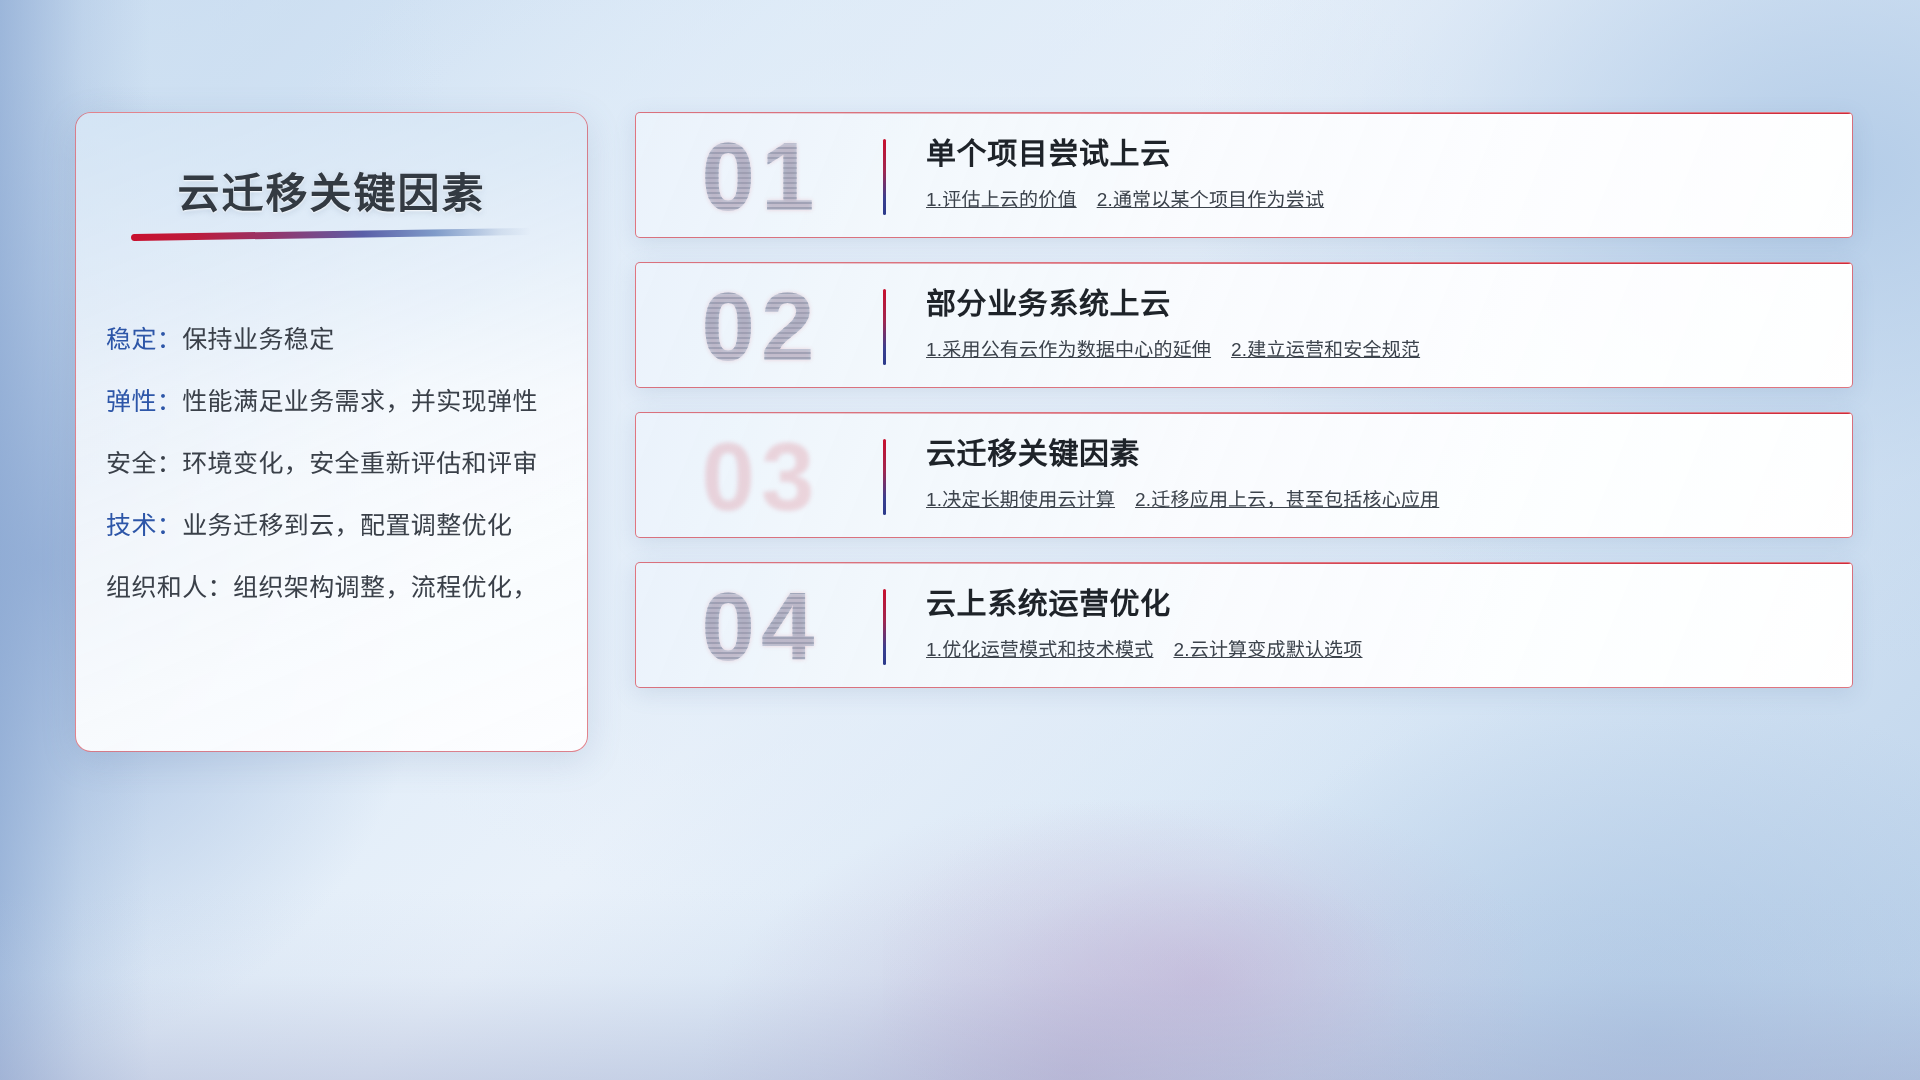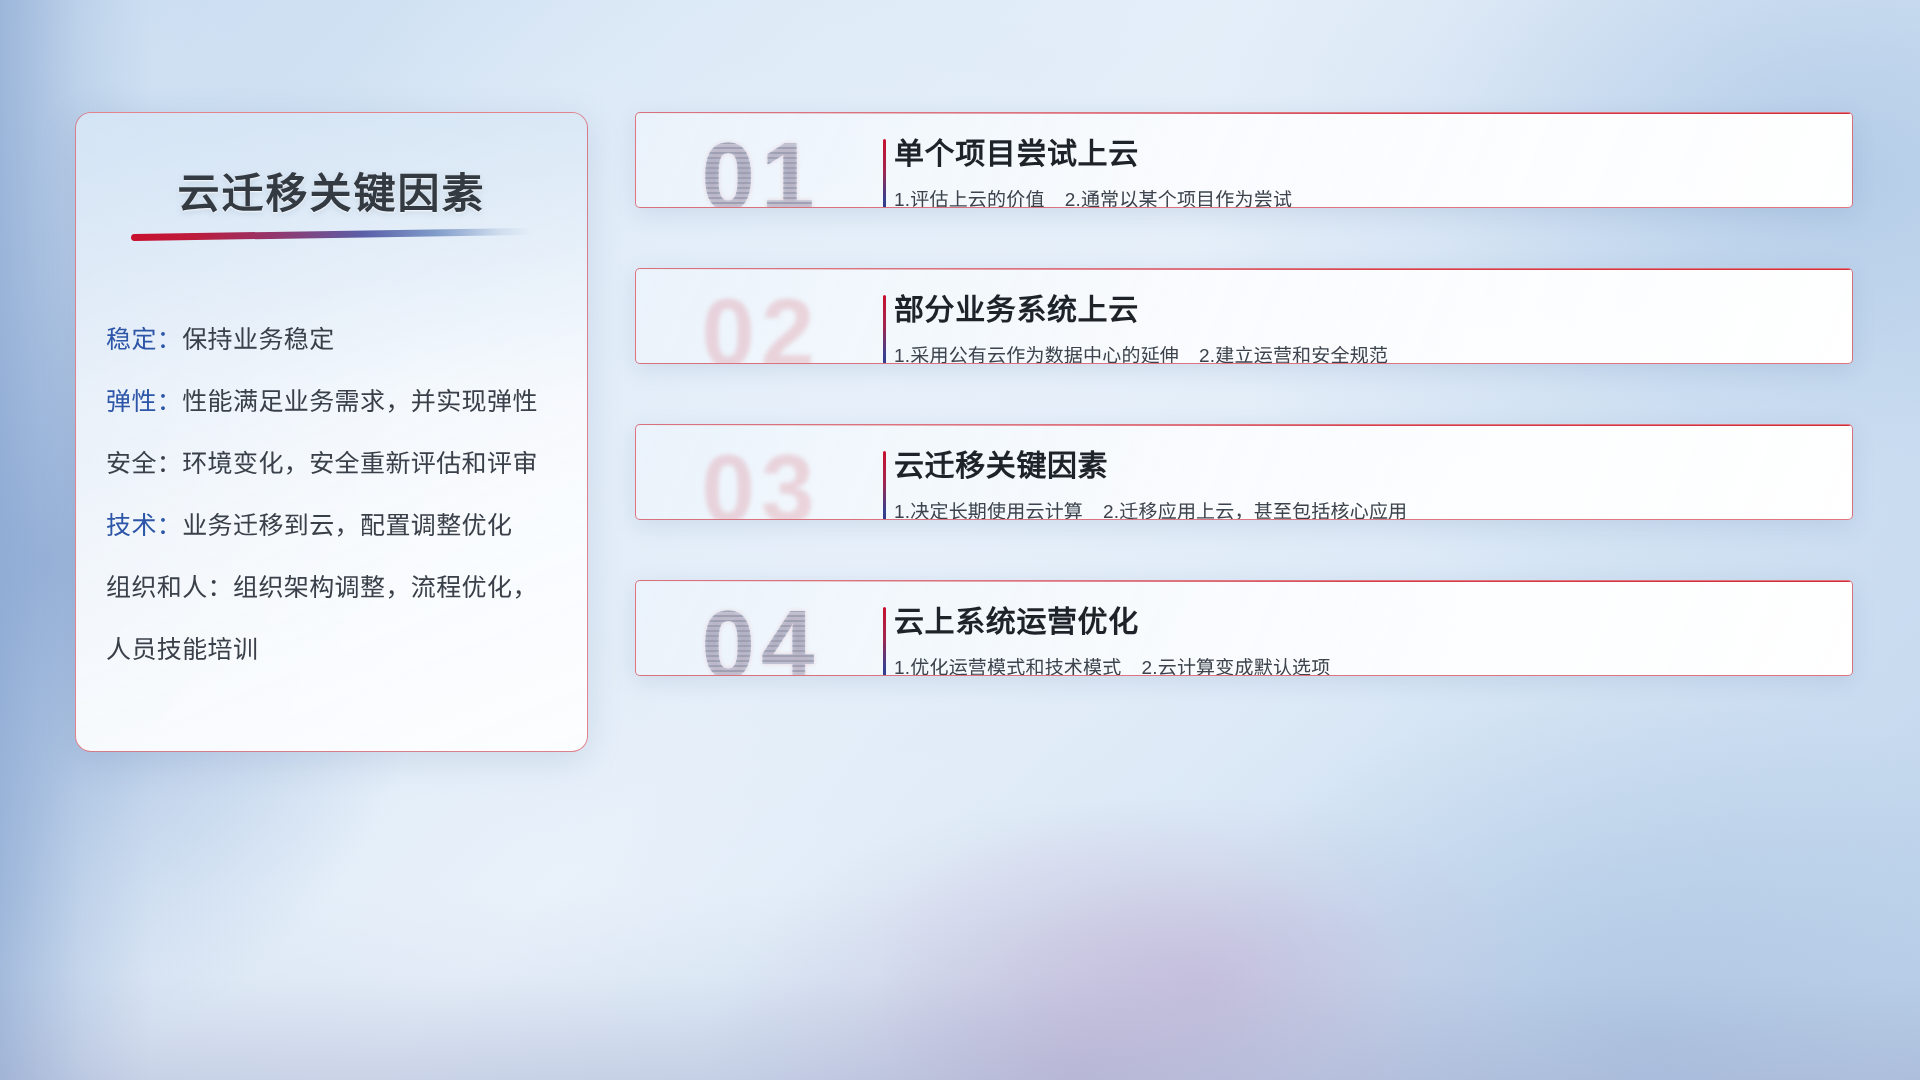--- a/index.html
+++ b/index.html
@@ -127,22 +127,22 @@
 
   
   .cards {
     position: absolute;
     left: 635px;
     top: 112px;
     width: 1218px;
   }
   .card {
     position: relative;
-    height: 96px;
-    margin-bottom: 60px;
+    height: 126px;
+    margin-bottom: 24px;
     border-radius: 5px;
     border: 1.3px solid rgba(205,32,48,0.62);
     background: linear-gradient(112deg,
         rgba(235,243,251,0.88) 0%,
         rgba(243,248,252,0.9) 22%,
         rgba(250,252,254,0.94) 46%,
         rgba(253,254,255,0.97) 70%,
         rgba(255,255,255,0.99) 100%);
     box-shadow: 0 6px 22px rgba(96,124,166,0.16);
     overflow: hidden;
@@ -202,21 +202,21 @@
     left: 247px;
     top: 26px;
     width: 3px;
     height: 76px;
     border-radius: 2px;
     background: linear-gradient(180deg, #c8102e 0%, #a0264f 42%, #3a3f8f 78%, #2b3a8c 100%);
   }
 
   .card-body {
     position: absolute;
-    left: 258px;
+    left: 290px;
     right: 24px;
     top: 20px;
   }
   .card-title {
     font-size: 30px;
     font-weight: bold;
     color: #1e2329;
     letter-spacing: 0.6px;
     line-height: 42px;
   }
@@ -244,36 +244,36 @@
 
   <section class="left-panel">
     <h1 class="panel-title">云迁移关键因素</h1>
     <div class="title-rule"></div>
     <div class="factor-list">
         <div class="factor-line"><span class="factor-key">稳定：</span><span class="factor-val">保持业务稳定</span></div>
         <div class="factor-line"><span class="factor-key">弹性：</span><span class="factor-val">性能满足业务需求，并实现弹性</span></div>
         <div class="factor-line"><span class="factor-key plain">安全：</span><span class="factor-val">环境变化，安全重新评估和评审</span></div>
         <div class="factor-line"><span class="factor-key">技术：</span><span class="factor-val">业务迁移到云，配置调整优化</span></div>
         <div class="factor-line"><span class="factor-key plain">组织和人：</span><span class="factor-val">组织架构调整，流程优化，</span></div>
-        <div class="factor-line"><span class="factor-key plain"></span><span class="factor-val">人员技能培训</span></div>
       </div>
   </section>
 
   <section class="cards">
       <article class="card">
         <div class="card-num-glow">01</div>
         <div class="card-num">01</div>
         <div class="card-divider"></div>
         <div class="card-body">
           <h2 class="card-title">单个项目尝试上云</h2>
           <p class="card-desc"><span>1.评估上云的价值</span><span class="gap"></span><span>2.通常以某个项目作为尝试</span></p>
         </div>
       </article>
       <article class="card">
         <div class="card-num-glow">02</div>
+        <div class="card-num">02</div>
         <div class="card-divider"></div>
         <div class="card-body">
           <h2 class="card-title">部分业务系统上云</h2>
           <p class="card-desc"><span>1.采用公有云作为数据中心的延伸</span><span class="gap"></span><span>2.建立运营和安全规范</span></p>
         </div>
       </article>
       <article class="card">
         <div class="card-num-glow">03</div>
         <div class="card-divider"></div>
         <div class="card-body">

